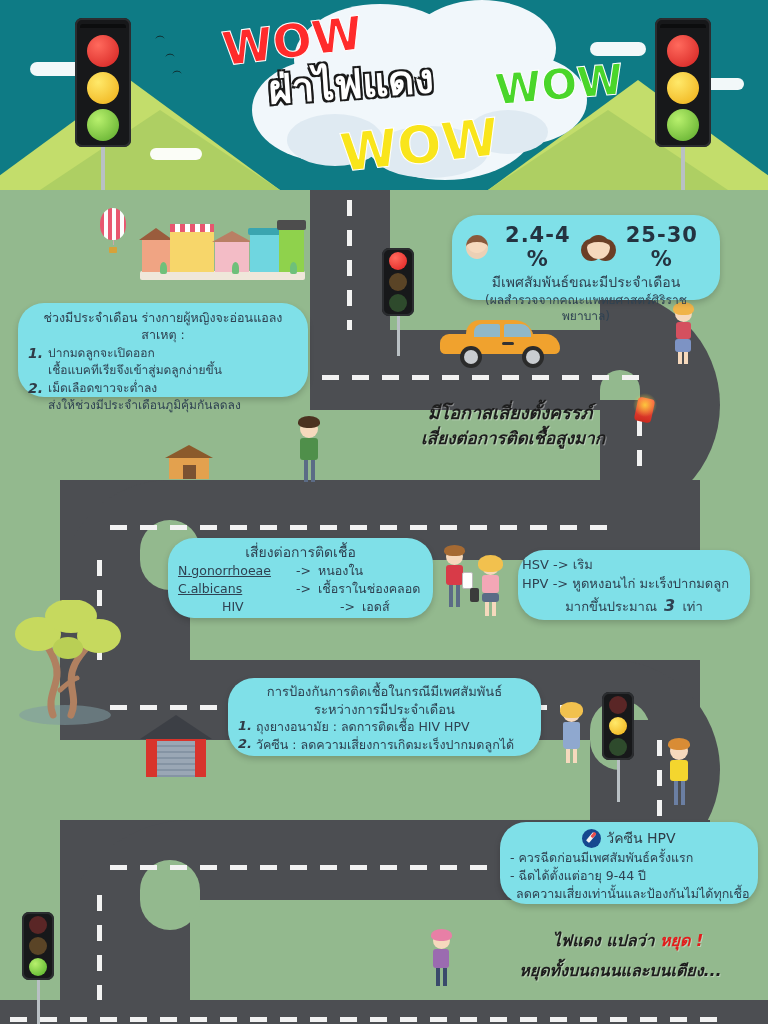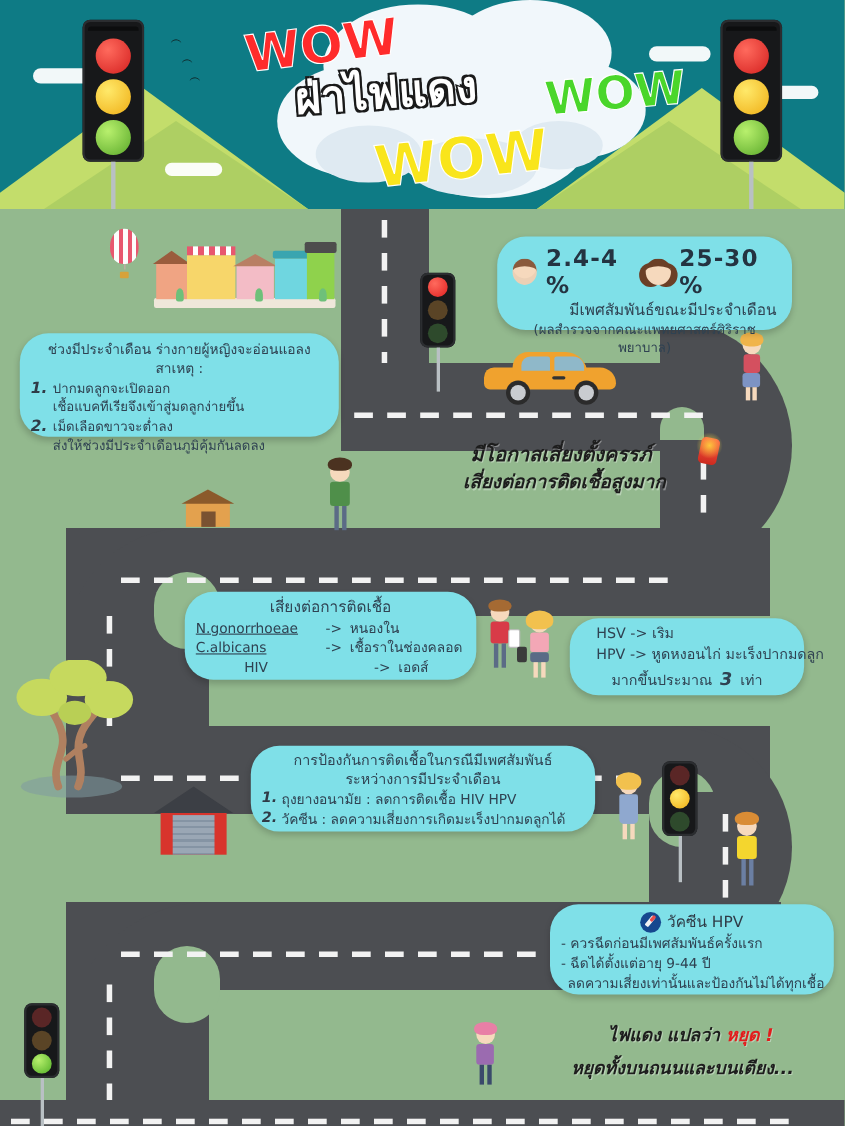--- a/index.html
+++ b/index.html
@@ -32,21 +32,21 @@
   .dash-h i{display:inline-block;width:17px;height:5px;background:#f2f2f2;margin-right:13px;vertical-align:middle;}
 
   
   .bubble{position:absolute;background:#7fe0e8;border-radius:26px;color:#2f3b47;
           box-shadow:0 3px 6px rgba(0,0,0,.18);padding:8px 14px;box-sizing:border-box;}
   .bubble .title{text-align:center;font-size:14px;line-height:1.35;color:#2f4252;}
   .bubble .line{font-size:13px;line-height:1.45;color:#2f4252;white-space:nowrap;}
   .bubble .num{font-weight:bold;font-style:italic;font-size:14px;}
 
   .stat-row{display:flex;align-items:center;justify-content:center;gap:8px;margin-bottom:2px;}
-  .stat-val{font-size:21px;font-weight:bold;color:#243341;letter-spacing:1px;font-family:"DejaVu Sans",sans-serif;}
+  .stat-val{font-size:21px;font-weight:bold;color:#243341;letter-spacing:1px;font-family:"DejaVu Sans",sans-serif;text-align:center;}
 
   .mono-ul{text-decoration:underline;}
 
   
   .grass-text{position:absolute;color:#1d1d1d;font-style:italic;font-weight:bold;text-align:center;
               text-shadow:1px 1px 0 rgba(255,255,255,.35);}
 
   
   .person{position:absolute;}
   .p-head{border-radius:50%;margin:0 auto;}
@@ -385,21 +385,21 @@
     <div class="pole" style="width:3px;height:50px;"></div>
   </div>
 
   <div class="bubble" style="left:452px;top:215px;width:268px;height:85px;">
     <div class="stat-row">
       <span style="display:inline-block;width:26px;height:24px;border-radius:50%;background:#f6d9bd;box-shadow:inset 0 -6px 0 rgba(0,0,0,.04);border-top:7px solid #8a5a3c;box-sizing:border-box;"></span>
       <span class="stat-val">2.4-4 %</span>
       <span style="display:inline-block;width:26px;height:24px;border-radius:50%;background:#f6d9bd;border-top:7px solid #6b3f26;box-sizing:border-box;box-shadow:-7px 3px 0 -1px #6b3f26,7px 3px 0 -1px #6b3f26;"></span>
       <span class="stat-val">25-30 %</span>
     </div>
-    <div class="title" style="font-size:14px;text-align:right;">มีเพศสัมพันธ์ขณะมีประจำเดือน</div>
+    <div class="title" style="font-size:14px;">มีเพศสัมพันธ์ขณะมีประจำเดือน</div>
     <div class="title" style="font-size:12px;">(ผลสำรวจจากคณะแพทยศาสตร์ศิริราชพยาบาล)</div>
   </div>
 
   <div class="bubble" style="left:18px;top:303px;width:290px;height:94px;padding:7px 10px;">
     <div class="title" style="font-size:12.5px;">ช่วงมีประจำเดือน ร่างกายผู้หญิงจะอ่อนแอลง</div>
     <div class="title" style="font-size:12.5px;">สาเหตุ :</div>
     <div style="display:flex;gap:5px;margin-top:1px;">
       <span class="num">1.</span>
       <span>
         <span class="line" style="display:block;font-size:12px;">ปากมดลูกจะเปิดออก</span>
@@ -434,21 +434,21 @@
       <span class="line" style="width:22px;font-size:12.5px;">-&gt;</span>
       <span class="line" style="font-size:12.5px;">เชื้อราในช่องคลอด</span>
     </div>
     <div style="display:flex;align-items:baseline;margin-left:44px;">
       <span class="line" style="width:118px;font-size:12.5px;">HIV</span>
       <span class="line" style="width:22px;font-size:12.5px;">-&gt;</span>
       <span class="line" style="font-size:12.5px;">เอดส์</span>
     </div>
   </div>
 
-  <div class="bubble" style="left:518px;top:562px;width:213px;height:70px;padding:6px 24px;">
+  <div class="bubble" style="left:518px;top:550px;width:232px;height:70px;padding:6px 4px;">
     <div class="line" style="font-size:13px;">HSV -&gt; เริม</div>
     <div class="line" style="font-size:13px;">HPV -&gt; หูดหงอนไก่ มะเร็งปากมดลูก</div>
     <div class="line" style="font-size:13px;text-align:center;">
       <span>มากขึ้นประมาณ</span>
       <span style="font-weight:bold;font-style:italic;font-size:16px;padding:0 3px;">3</span>
       <span>เท่า</span>
     </div>
   </div>
 
   <div class="bubble" style="left:228px;top:678px;width:313px;height:78px;padding:5px 10px;">

